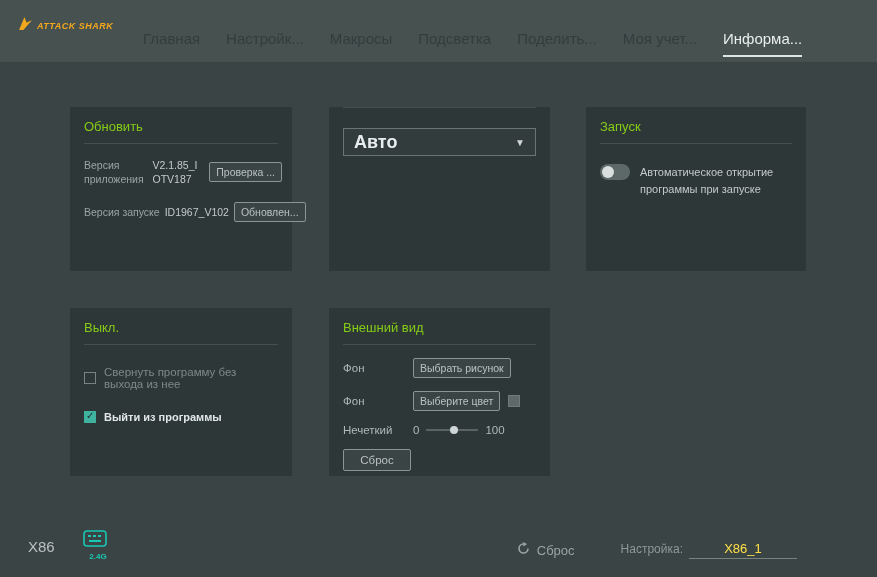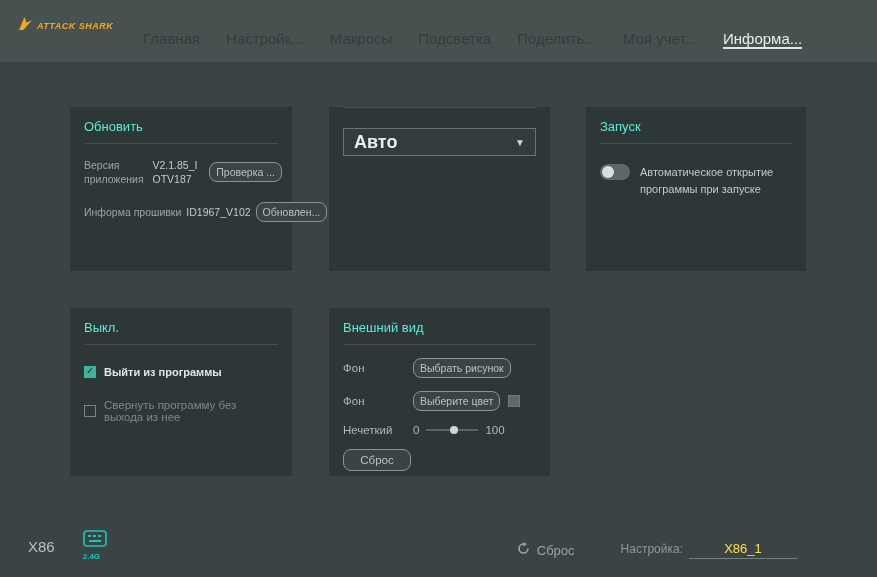--- a/index.html
+++ b/index.html
@@ -4,39 +4,39 @@
 <style>
   * { margin:0; padding:0; box-sizing:border-box; }
   body { font-family:"Liberation Sans","DejaVu Sans",sans-serif; background:#222; }
   .app { position:relative; width:877px; height:577px; background:#3b4444; overflow:hidden; }
 
   
   .titlebar { position:absolute; top:0; left:0; width:877px; height:62px; background:#475150; }
   .logo { position:absolute; left:18px; top:16px; display:flex; align-items:center; gap:4px; }
   .logo-text { color:#f2a71d; font-size:9px; font-weight:bold; font-style:italic; letter-spacing:.5px; }
   .tabs { position:absolute; left:143px; top:30px; display:flex; gap:26px; }
-  .tab { font-size:15px; color:#333d3d; white-space:nowrap; cursor:default; }
+  .tab { font-size:15px; color:#333d3d; white-space:nowrap; padding-bottom:8px; cursor:default; }
   .tab.active { color:#e8eded; border-bottom:2px solid #dfe5e4; }
   .top-right { position:absolute; right:14px; top:10px; display:flex; align-items:center; gap:18px; }
   .battery { position:relative; width:21px; height:11px; background:#2fc46e; border-radius:2px; }
   .battery::after { content:""; position:absolute; right:-3px; top:3px; width:2px; height:5px; background:#2fc46e; border-radius:0 1px 1px 0; }
   .login { font-size:12px; color:#c3cbca; }
   .close-x { font-size:20px; color:#cfd6d5; line-height:1; cursor:default; padding:0 4px; }
 
   
   .card { position:absolute; background:#2e3737; color:#aeb8b7; }
-  .card-title { padding:12px 14px 9px 14px; font-size:13px; color:#5eead4; }
+  .card-title { padding:12px 14px 9px 14px; font-size:13px; color:#84cc16; }
   .card-divider { margin:0 14px; border-top:1px solid #454f4f; }
   #card-update   { left:70px;  top:107px; width:222px; height:164px; }
   #card-language { left:329px; top:107px; width:221px; height:164px; }
   #card-launch   { left:586px; top:107px; width:220px; height:164px; }
   #card-power    { left:70px;  top:308px; width:222px; height:168px; }
   #card-appear   { left:329px; top:308px; width:221px; height:168px; }
 
-  .btn { font-size:10.5px; color:#b9c2c1; background:#3a4444; border:1px solid #8b9594; border-radius:8px; padding:3px 6px; white-space:nowrap; cursor:default; }
+  .btn { font-size:10.5px; color:#b9c2c1; background:#3a4444; border:1px solid #8b9594; border-radius:2px; padding:3px 6px; white-space:nowrap; cursor:default; }
 
   
   .ver-row { display:flex; align-items:center; gap:5px; padding:14px 10px 0 14px; font-size:10.5px; line-height:1.35; }
   .ver-label { width:76px; color:#9aa5a4; }
   .ver-value { width:62px; color:#c2cbca; word-break:break-all; }
   .ver-row .btn { margin-left:auto; }
   .ver-row2 { display:flex; align-items:center; gap:5px; padding:16px 10px 0 14px; font-size:10.5px; white-space:nowrap; }
   .ver-row2 .ver-label { width:auto; }
   .ver-row2 .ver-value { width:auto; }
   .ver-row2 .btn { margin-left:auto; }
@@ -65,21 +65,21 @@
   .ap-label { width:70px; }
   .swatch { width:12px; height:12px; background:#5e6969; margin-left:8px; border:1px solid #6f7a79; }
   .slider-wrap { display:flex; align-items:center; gap:7px; flex:1; }
   .slider-track { position:relative; width:52px; height:2px; background:#5a6464; }
   .slider-handle { position:absolute; left:45%; top:-3px; width:8px; height:8px; border-radius:50%; background:#cfd6d5; }
   .ap-reset { margin:13px 0 0 14px; width:68px; text-align:center; padding:4px 0; font-size:11.5px; }
 
   
   .footer-left { position:absolute; left:28px; bottom:16px; display:flex; align-items:flex-end; gap:28px; }
   .device-name { font-size:15px; color:#b9c2c1; padding-bottom:6px; }
-  .conn { display:flex; flex-direction:column; align-items:flex-start; gap:1px; cursor:default; }
+  .conn { display:flex; flex-direction:column; align-items:flex-end; gap:1px; cursor:default; }
   .conn-label { font-size:8px; color:#18c7b4; font-weight:bold; }
   .footer-right { position:absolute; right:80px; bottom:18px; display:flex; align-items:center; gap:46px; }
   .reset-group { display:flex; align-items:center; gap:7px; color:#98a3a2; font-size:13px; cursor:default; }
   .profile-group { display:flex; align-items:baseline; gap:6px; }
   .profile-label { font-size:12px; color:#8d9897; }
   .profile-value { display:inline-block; width:108px; text-align:center; font-size:13px; color:#fde047; border-bottom:1px solid #77827f; padding-bottom:2px; cursor:default; }
 </style>
 </head>
 <body>
 
@@ -109,21 +109,21 @@
 
   <div class="card" id="card-update">
     <div class="card-title">Обновить</div>
     <div class="card-divider"></div>
     <div class="ver-row">
       <span class="ver-label">Версия приложения</span>
       <span class="ver-value">V2.1.85_IOTV187</span>
       <button class="btn">Проверка ...</button>
     </div>
     <div class="ver-row2">
-      <span class="ver-label">Информа прошивки</span>
+      <span class="ver-label">Версия запуске</span>
       <span class="ver-value">ID1967_V102</span>
       <button class="btn">Обновлен...</button>
     </div>
   </div>
 
   <div class="card" id="card-language">
     <div class="card-divider"></div>
     <div class="select">
       <span class="select-value">Авто</span>
       <span class="select-arrow">▼</span>
@@ -138,26 +138,26 @@
           <span class="toggle-knob"></span>
         </span>
       <span class="launch-label">Автоматическое открытие программы при запуске</span>
     </div>
   </div>
 
   <div class="card" id="card-power">
     <div class="card-title">Выкл.</div>
     <div class="card-divider"></div>
     <div class="chk-row">
+      <span class="checkbox"></span>
+      <span class="chk-muted">Свернуть программу без выхода из нее</span>
+    </div>
+    <div class="chk-row">
       <span class="checkbox checked"></span>
       <span class="chk-strong">Выйти из программы</span>
-    </div>
-    <div class="chk-row">
-      <span class="checkbox"></span>
-      <span class="chk-muted">Свернуть программу без выхода из нее</span>
     </div>
   </div>
 
   <div class="card" id="card-appear">
     <div class="card-title">Внешний вид</div>
     <div class="card-divider"></div>
     <div class="ap-row">
       <span class="ap-label">Фон</span>
       <button class="btn">Выбрать рисунок</button>
     </div>

